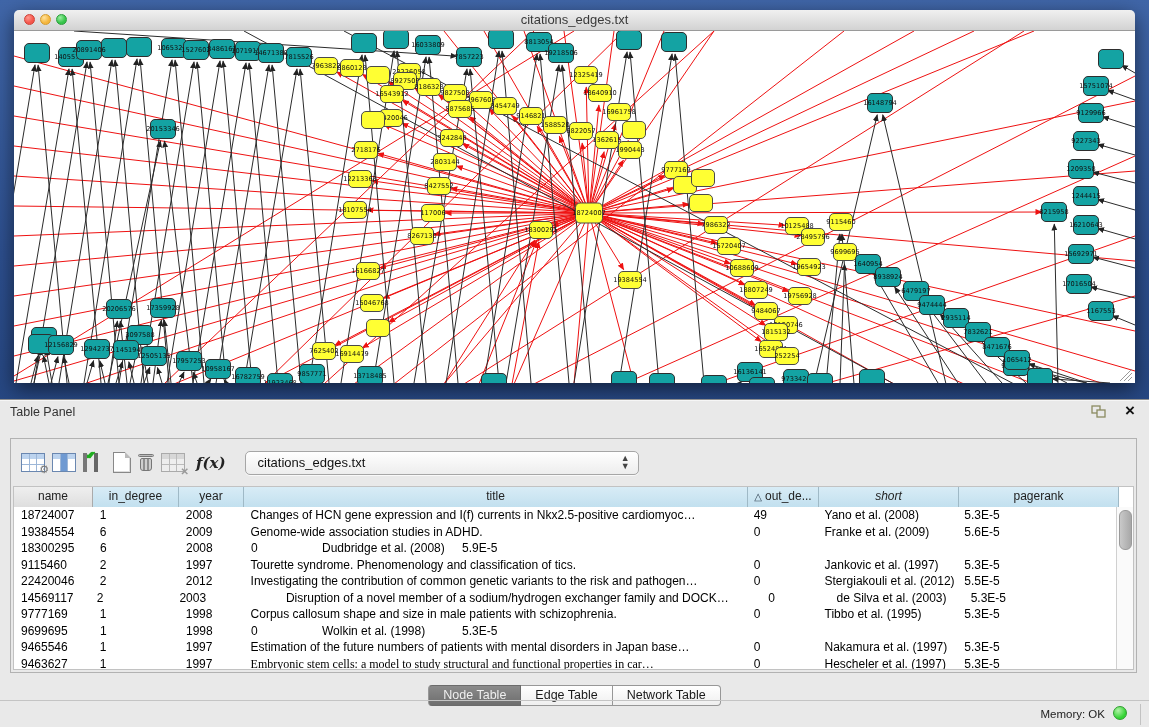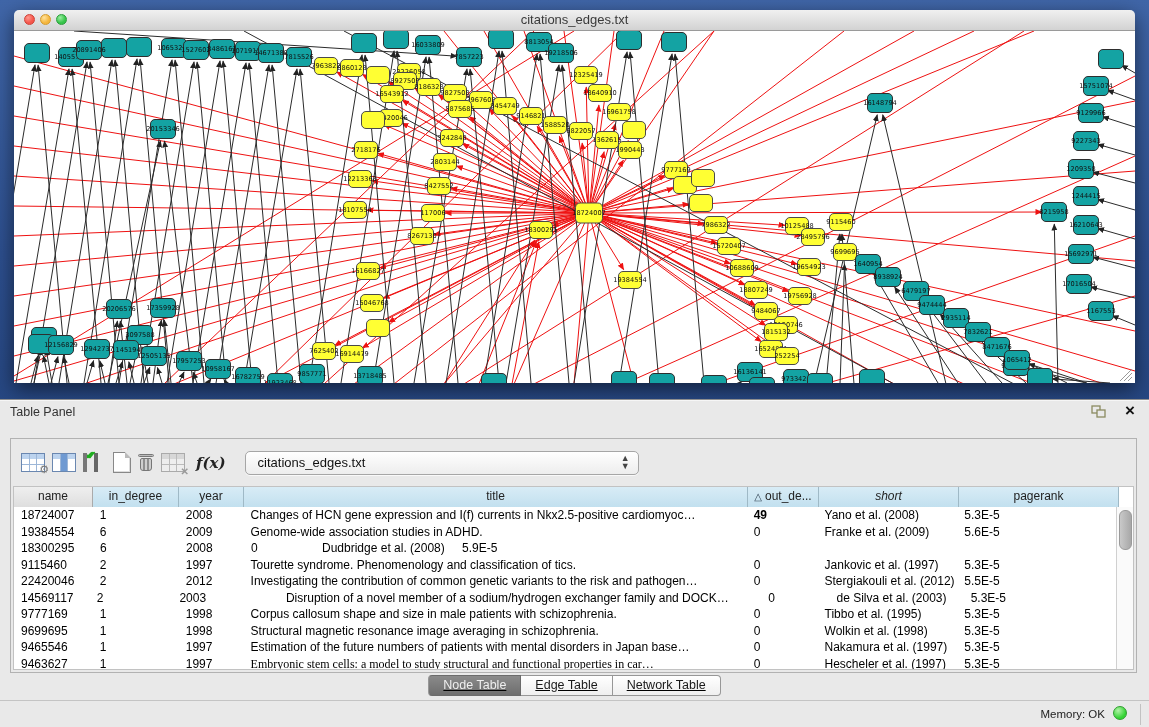--- a/index.html
+++ b/index.html
@@ -42,21 +42,21 @@
       background:linear-gradient(180deg,#d8ecf6,#c2e0ef);border-right:1px solid #9fb9c6;overflow:hidden;white-space:nowrap;}
   .th.first{background:linear-gradient(180deg,#efefef,#dedede);border-right:1px solid #aaa;}
   .th .tri{font-size:10px;color:#345;margin-right:3px;}
   .tbody{position:absolute;left:0;top:20px;right:16px;bottom:0;overflow:hidden;background:#fff;}
   .trow{display:flex;height:16.5px;line-height:16.5px;font-size:12px;color:#000;}
   .td{box-sizing:border-box;padding-left:7px;overflow:hidden;white-space:nowrap;text-overflow:ellipsis;}
   .vscroll{position:absolute;right:0;top:20px;bottom:0;width:16px;background:#fafafa;border-left:1px solid #d0d0d0;}
   .vthumb{position:absolute;left:2px;top:3px;width:11px;height:38px;border-radius:6px;
       background:linear-gradient(90deg,#c9c9c9,#a8a8a8);border:1px solid #9a9a9a;}
   
-  .tabs{position:absolute;left:0;top:275px;width:100%;display:flex;justify-content:center;text-decoration:underline;}
+  .tabs{position:absolute;left:0;top:285px;width:100%;display:flex;justify-content:center;text-decoration:underline;}
   .seg{height:19px;line-height:19px;font-size:12.5px;padding:0 14px;border:1px solid #979797;border-left:none;
       background:linear-gradient(180deg,#ffffff,#efefef);color:#1a1a1a;}
   .seg.sel{background:linear-gradient(180deg,#8a8a8a,#6e6e6e);color:#efefef;border-color:#6b6b6b;}
   .seg:first-child{border-left:1px solid #979797;border-radius:4px 0 0 4px;}
   .seg:last-child{border-radius:0 4px 4px 0;}
   
   .statusbar{position:absolute;left:0;bottom:0;width:100%;height:27px;border-top:1px solid #c4c4c4;}
   .mem{position:absolute;right:44px;top:7px;font-size:11.5px;color:#222;}
   .memdot{position:absolute;right:22px;top:5px;width:14px;height:14px;border-radius:50%;
       background:radial-gradient(circle at 35% 30%,#b2f3a8,#35d435 65%);border:1px solid #2f9e2f;box-sizing:border-box;}
@@ -873,21 +873,21 @@
             <div class="th" style="width: 71px;"><span class="tri">△</span>out_de...</div>
             <div class="th" style="width: 140px; font-style: italic;">short</div>
             <div class="th" style="width: 160px;">pagerank</div>
           </div>
         <div class="tbody" id="tbody">
             <div class="trow">
               <div class="td" style="width: 79px;">18724007</div>
               <div class="td" style="width: 86px;">1</div>
               <div class="td" style="width: 65px;">2008</div>
               <div class="td" style="width: 504px;">Changes of HCN gene expression and I(f) currents in Nkx2.5-positive cardiomyoc…</div>
-              <div class="td" style="width: 71px; font-weight: bold;">49</div>
+              <div class="td" style="width: 71px;">49</div>
               <div class="td" style="width: 140px;">Yano et al. (2008)</div>
               <div class="td" style="width: 160px;">5.3E-5</div>
             </div>
             <div class="trow">
               <div class="td" style="width: 79px;">19384554</div>
               <div class="td" style="width: 86px;">6</div>
               <div class="td" style="width: 65px;">2009</div>
               <div class="td" style="width: 504px;">Genome-wide association studies in ADHD.</div>
               <div class="td" style="width: 71px;">0</div>
               <div class="td" style="width: 140px;">Franke et al. (2009)</div>
@@ -934,21 +934,20 @@
               <div class="td" style="width: 65px;">1998</div>
               <div class="td" style="width: 504px;">Corpus callosum shape and size in male patients with schizophrenia.</div>
               <div class="td" style="width: 71px;">0</div>
               <div class="td" style="width: 140px;">Tibbo et al. (1995)</div>
               <div class="td" style="width: 160px;">5.3E-5</div>
             </div>
             <div class="trow">
               <div class="td" style="width: 79px;">9699695</div>
               <div class="td" style="width: 86px;">1</div>
               <div class="td" style="width: 65px;">1998</div>
-              <div class="td" style="width: 504px;">Structural magnetic resonance image averaging in schizophrenia.</div>
               <div class="td" style="width: 71px;">0</div>
               <div class="td" style="width: 140px;">Wolkin et al. (1998)</div>
               <div class="td" style="width: 160px;">5.3E-5</div>
             </div>
             <div class="trow">
               <div class="td" style="width: 79px;">9465546</div>
               <div class="td" style="width: 86px;">1</div>
               <div class="td" style="width: 65px;">1997</div>
               <div class="td" style="width: 504px;">Estimation of the future numbers of patients with mental disorders in Japan base…</div>
               <div class="td" style="width: 71px;">0</div>

